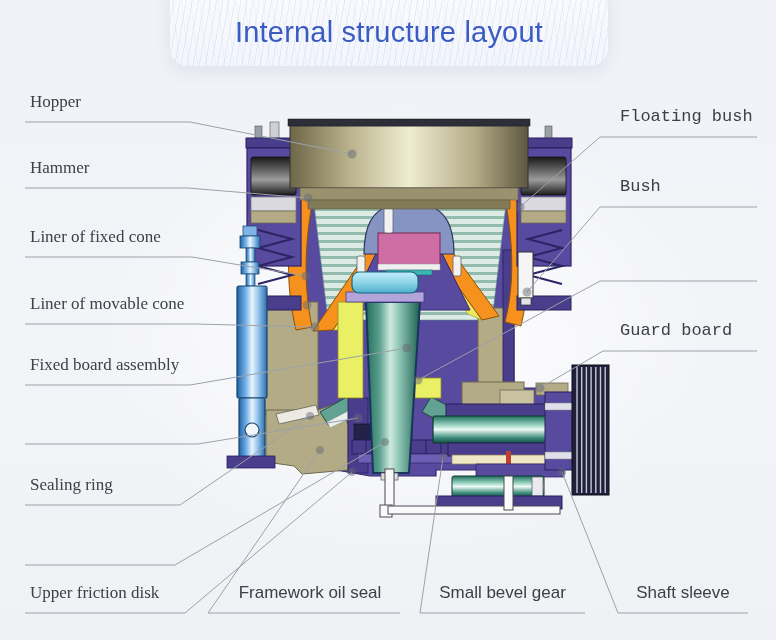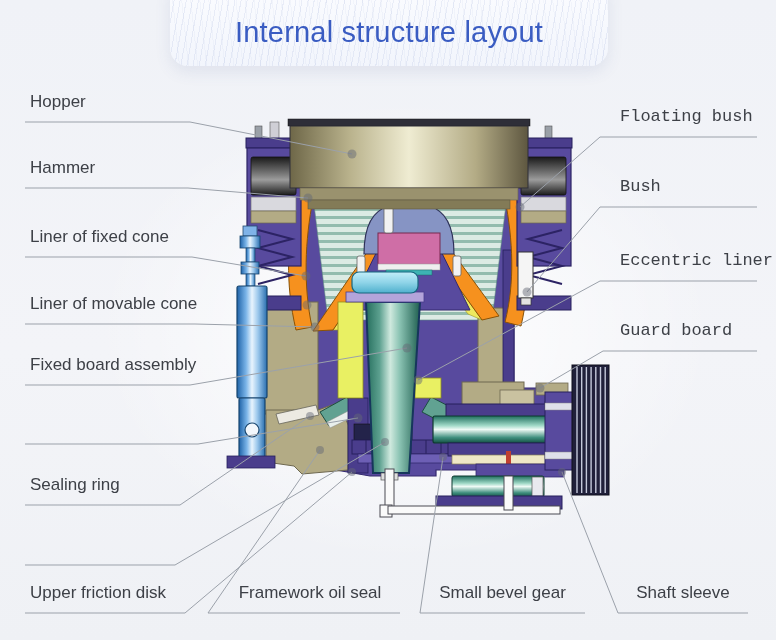--- a/index.html
+++ b/index.html
@@ -24,21 +24,21 @@
   .header-card h1{
     margin:0;position:absolute;left:0;right:0;top:30px;
     text-align:center;font-size:29px;font-weight:500;color:#3a5cc2;
     letter-spacing:.2px;
   }
   svg.layer{position:absolute;left:0;top:0;pointer-events:none;}
   .lbl{
     position:absolute;font-size:17px;line-height:22px;color:#3d4047;
     white-space:nowrap;
   }
-  .lbl.left{left:30px;}
+  .lbl.left{left:30px;font-family:Liberation Serif, serif;}
   .lbl.right{left:620px;font-family:Liberation Mono, monospace;}
   .lbl.bottom{text-align:center;}
 </style>
 </head>
 <body>
 
 <div class="stage">
 
   <div class="header-card">
     <h1>Internal structure layout</h1>
@@ -244,20 +244,19 @@
   <div class="lbl left" style="top:91px">Hopper</div>
   <div class="lbl left" style="top:157px">Hammer</div>
   <div class="lbl left" style="top:226px">Liner of fixed cone</div>
   <div class="lbl left" style="top:293px">Liner of movable cone</div>
   <div class="lbl left" style="top:354px">Fixed board assembly</div>
   <div class="lbl left" style="top:474px">Sealing ring</div>
   <div class="lbl left" style="top:582px">Upper friction disk</div>
 
   <div class="lbl right" style="top:106px">Floating bush</div>
   <div class="lbl right" style="top:176px">Bush</div>
-  <div class="lbl right" style="top:250px">Eccentric liner</div>
   <div class="lbl bottom" style="top:582px;left:210px;width:200px">Framework oil seal</div>
 
   <div class="lbl right" style="top:320px">Guard board</div>
   <div class="lbl bottom" style="top:582px;left:420px;width:165px">Small bevel gear</div>
   <div class="lbl bottom" style="top:582px;left:618px;width:130px">Shaft sleeve</div>
 
 </div>
 
 </body></html>

